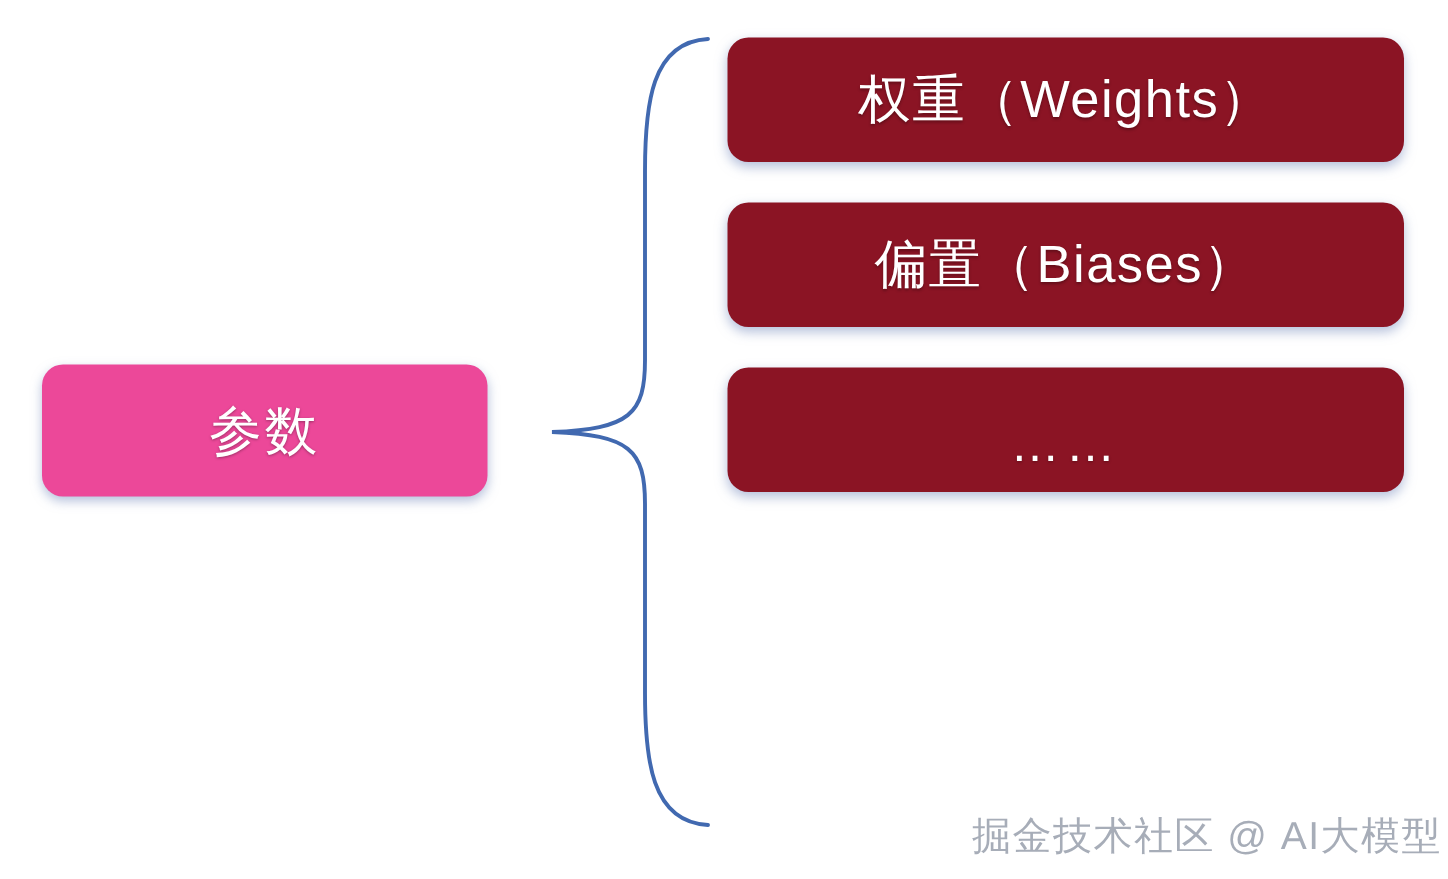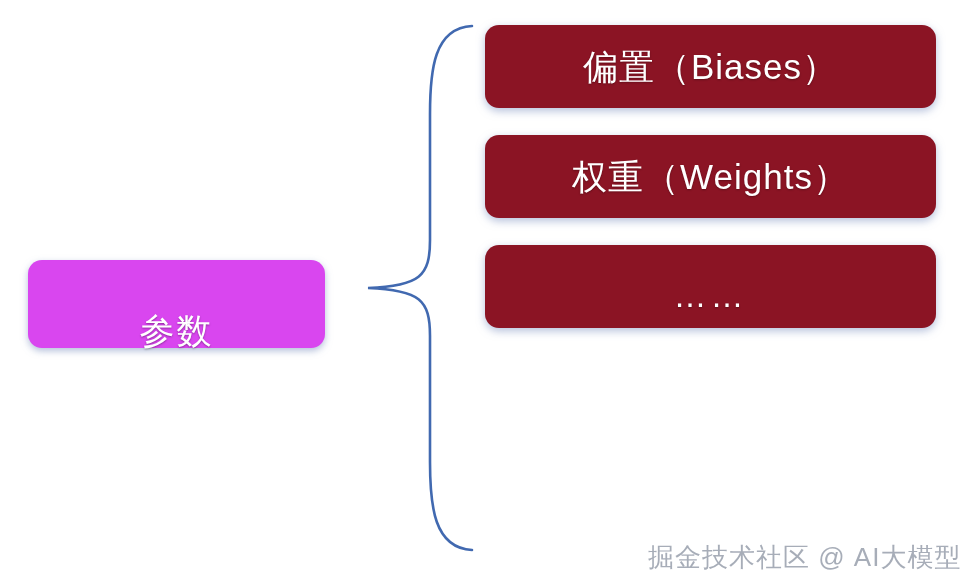--- a/index.html
+++ b/index.html
@@ -24,28 +24,27 @@
   }
 
   
   .node-root {
     position: absolute;
     left: 28px;
     top: 243px;
     width: 297px;
     height: 88px;
     border-radius: 14px;
-    background: #d946ef;
+    background: #ec4899;
     box-shadow: 0 3px 7px rgba(120,140,190,0.55),
                 0 0 0 1px rgba(255,255,255,0.9);
     display: flex;
-    align-items: flex-end;
+    align-items: center;
     justify-content: center;
     box-sizing: border-box;
-    margin-top: 17px;
   }
   .node-root .label {
     color: #ffffff;
     font-size: 35px;
     line-height: 1;
     letter-spacing: 2px;
     font-weight: 400;
     text-shadow: 0 1px 2px rgba(0,0,0,0.35);
   }
 
@@ -124,25 +123,25 @@
              L 70 222
              C 70 258, 60 268, 8 270
              C 60 272, 70 282, 70 318
              L 70 444
              C 70 488, 74 530, 112 532" fill="none" stroke="#4169B0" stroke-width="2.6" stroke-linecap="round"></path>
   </svg>
 
   <div class="leaf-col">
 
     <div class="node-leaf">
-      <span class="label">偏置（Biases）</span>
+      <span class="label">权重（Weights）</span>
     </div>
 
     <div class="node-leaf">
-      <span class="label">权重（Weights）</span>
+      <span class="label">偏置（Biases）</span>
     </div>
 
 
 
     <div class="node-leaf is-ellipsis">
       <span class="label">……</span>
     </div>
 
   </div>
 

